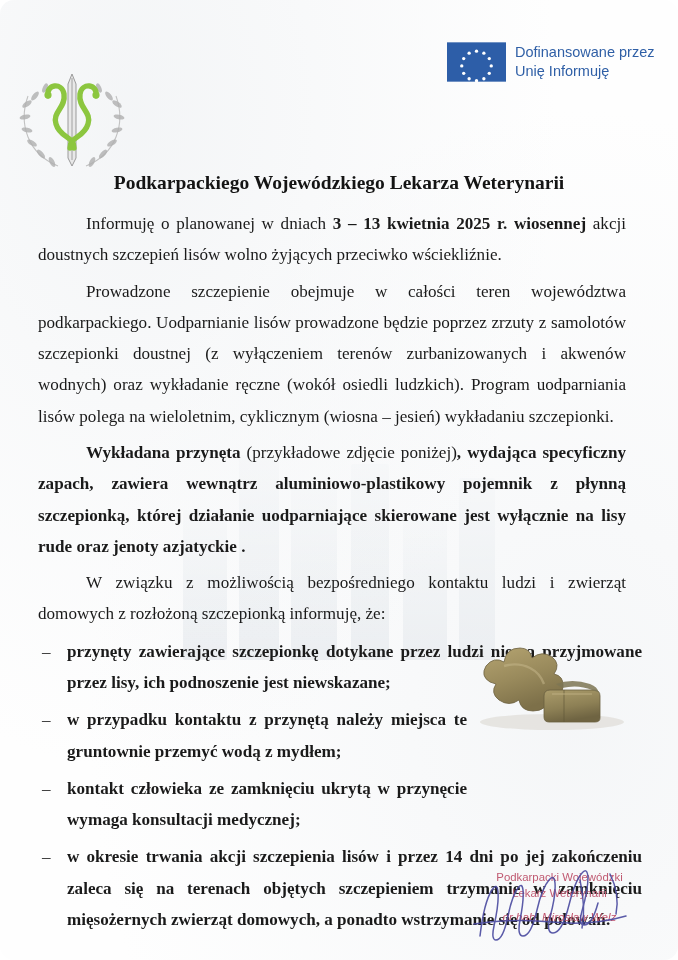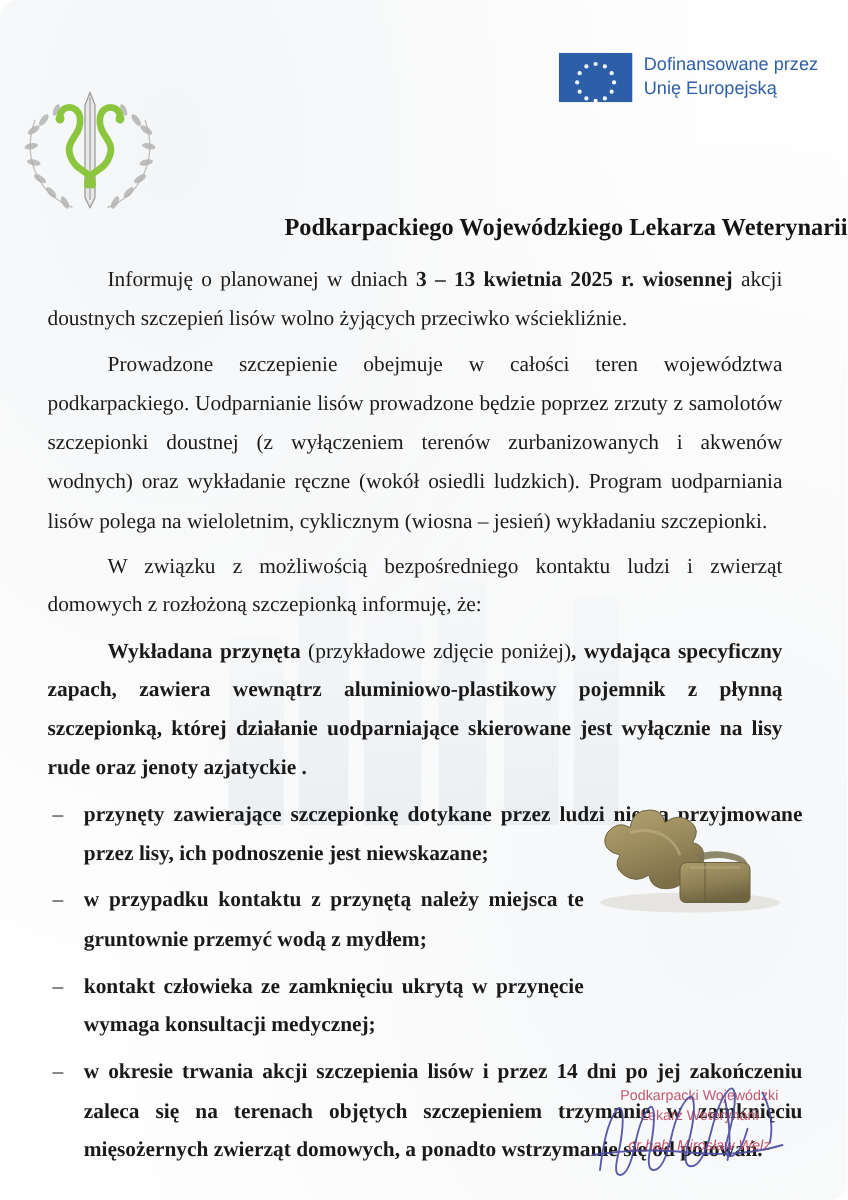--- a/index.html
+++ b/index.html
@@ -87,21 +87,21 @@
     letter-spacing: 7px;
     color: #242424;
     z-index: 3;
     text-indent: 7px;
   }
   .doc-subtitle {
     position: absolute;
     left: 0;
     right: 0;
     top: 172px;
-    text-align: right;
+    text-align: center;
     font-size: 19.5px;
     font-weight: bold;
     color: #141414;
     z-index: 3;
   }
 
   
   .body-wrap {
     position: absolute;
     left: 38px;
@@ -261,35 +261,35 @@
         <circle cx="30" cy="39" r="1.7"></circle>
         <circle cx="22.5" cy="37" r="1.7"></circle>
         <circle cx="17" cy="31.5" r="1.7"></circle>
         <circle cx="15" cy="24" r="1.7"></circle>
         <circle cx="17" cy="16.5" r="1.7"></circle>
         <circle cx="22.5" cy="11" r="1.7"></circle>
       </g>
     </svg>
     <div class="eu-text">
       <div>Dofinansowane przez</div>
-      <div>Unię Europejską</div>
+      <div>Unię Informuję</div>
     </div>
   </div>
 
   <div class="doc-subtitle">Podkarpackiego Wojewódzkiego Lekarza Weterynarii</div>
 
   <div class="body-wrap">
 
     <p class="para indent"><span>Informuję o planowanej w dniach  </span><span class="b">3 – 13 kwietnia 2025 r. wiosennej</span><span> akcji doustnych szczepień lisów wolno żyjących przeciwko wściekliźnie.</span></p>
 
     <p class="para indent">Prowadzone szczepienie obejmuje w całości teren województwa podkarpackiego. Uodparnianie lisów prowadzone będzie poprzez zrzuty z samolotów szczepionki doustnej (z wyłączeniem terenów zurbanizowanych i akwenów wodnych) oraz wykładanie ręczne (wokół osiedli ludzkich). Program uodparniania lisów polega na wieloletnim, cyklicznym (wiosna – jesień) wykładaniu szczepionki.</p>
 
+    <p class="para indent boldpara"><span>Wykładana przynęta </span><span class="reg">(przykładowe zdjęcie poniżej)</span><span>, wydająca specyficzny zapach, zawiera wewnątrz aluminiowo-plastikowy pojemnik z płynną szczepionką, której działanie uodparniające skierowane jest wyłącznie na lisy rude oraz jenoty azjatyckie .</span></p>
+
     <p class="para indent">W związku z możliwością bezpośredniego kontaktu ludzi i zwierząt domowych z rozłożoną szczepionką informuję, że:</p>
-
-    <p class="para indent boldpara"><span>Wykładana przynęta </span><span class="reg">(przykładowe zdjęcie poniżej)</span><span>, wydająca specyficzny zapach, zawiera wewnątrz aluminiowo-plastikowy pojemnik z płynną szczepionką, której działanie uodparniające skierowane jest wyłącznie na lisy rude oraz jenoty azjatyckie .</span></p>
 
     <ul class="notes">
       <li>przynęty zawierające szczepionkę dotykane przez ludzi nie są przyjmowane przez lisy, ich podnoszenie jest niewskazane;</li>
       <li class="narrow">w przypadku kontaktu z przynętą należy miejsca te gruntownie przemyć wodą z mydłem;</li>
       <li class="narrow">kontakt człowieka ze zamknięciu ukrytą w przynęcie wymaga konsultacji medycznej;</li>
       <li>w okresie trwania akcji szczepienia lisów i przez 14 dni po jej zakończeniu zaleca się na terenach objętych szczepieniem trzymanie w zamknięciu mięsożernych zwierząt domowych, a ponadto wstrzymanie się od polowań.</li>
     </ul>
   </div>
 
   <div class="bait-photo">

